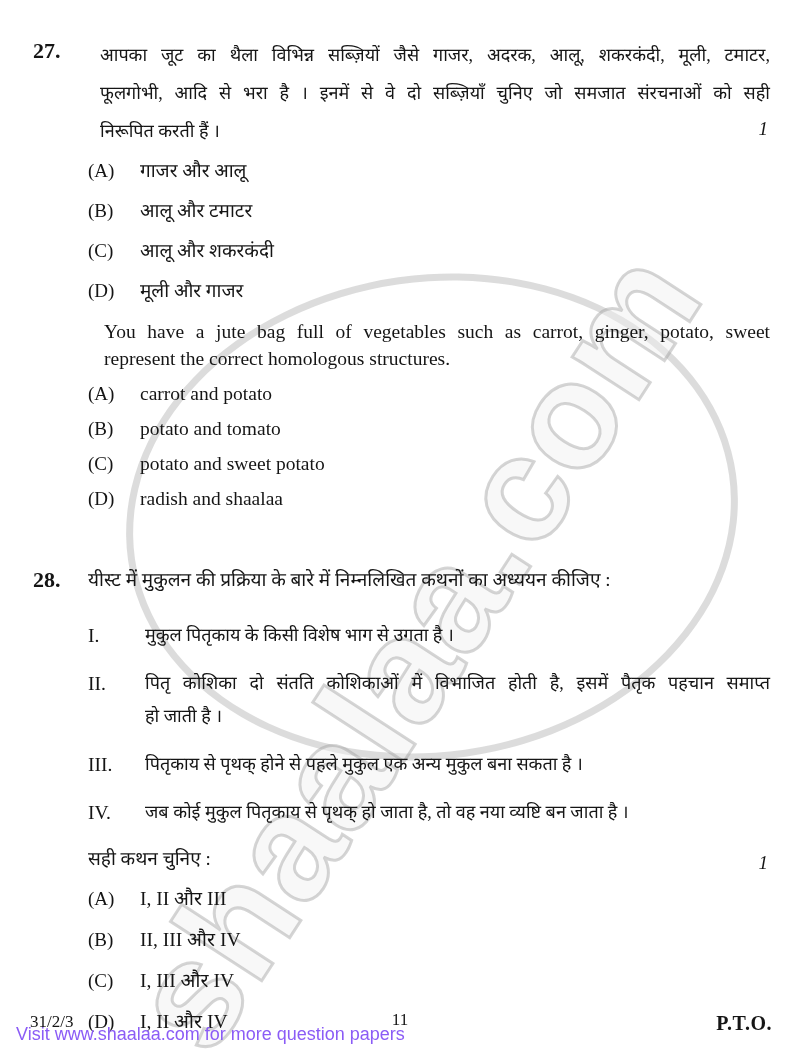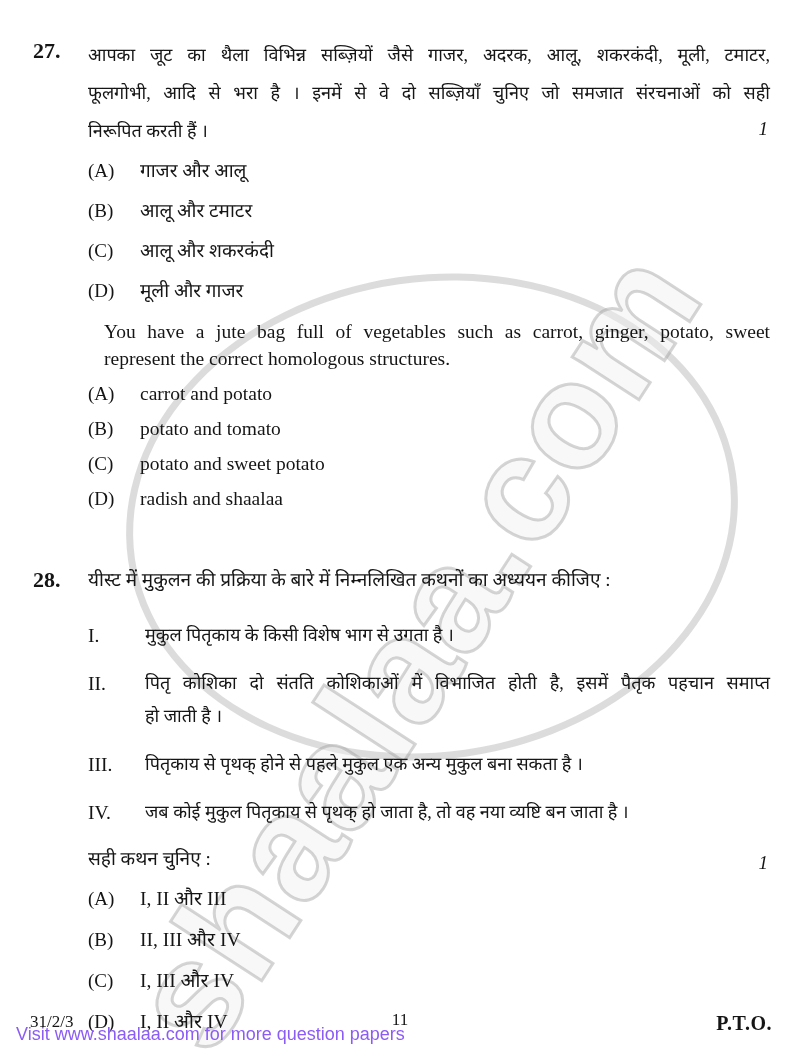--- a/index.html
+++ b/index.html
@@ -22,21 +22,21 @@
     color:rgba(240,240,240,0.45);
     -webkit-text-stroke:3px rgba(150,150,150,0.40);
   }
   
   .q{position:absolute;left:33px;width:737px;z-index:1;}
   #q27{top:36px;}
   #q28{top:565px;}
   .qnum{position:absolute;left:0;top:2px;font-weight:700;font-size:22px;}
   .qbody{margin-left:55px;width:682px;}
   
-  .hi-para{position:relative;}
+  .hi-para{position:relative;margin-left:12px;}
   .hline{font-size:18px;line-height:38px;height:38px;}
   .just{text-align:justify;text-align-last:justify;}
   .marks{position:absolute;right:2px;top:82px;font-style:italic;font-size:19px;}
   
   ul.opts{list-style:none;margin:8px 0 0 0;padding:0;}
   .opt{display:flex;align-items:flex-start;}
   .olabel{flex:0 0 52px;font-size:19px;line-height:26px;}
   .otext{font-size:19px;line-height:26px;}
   ul.hi-opts li{height:40px;}
   ul.en-opts{margin-top:9px;}

